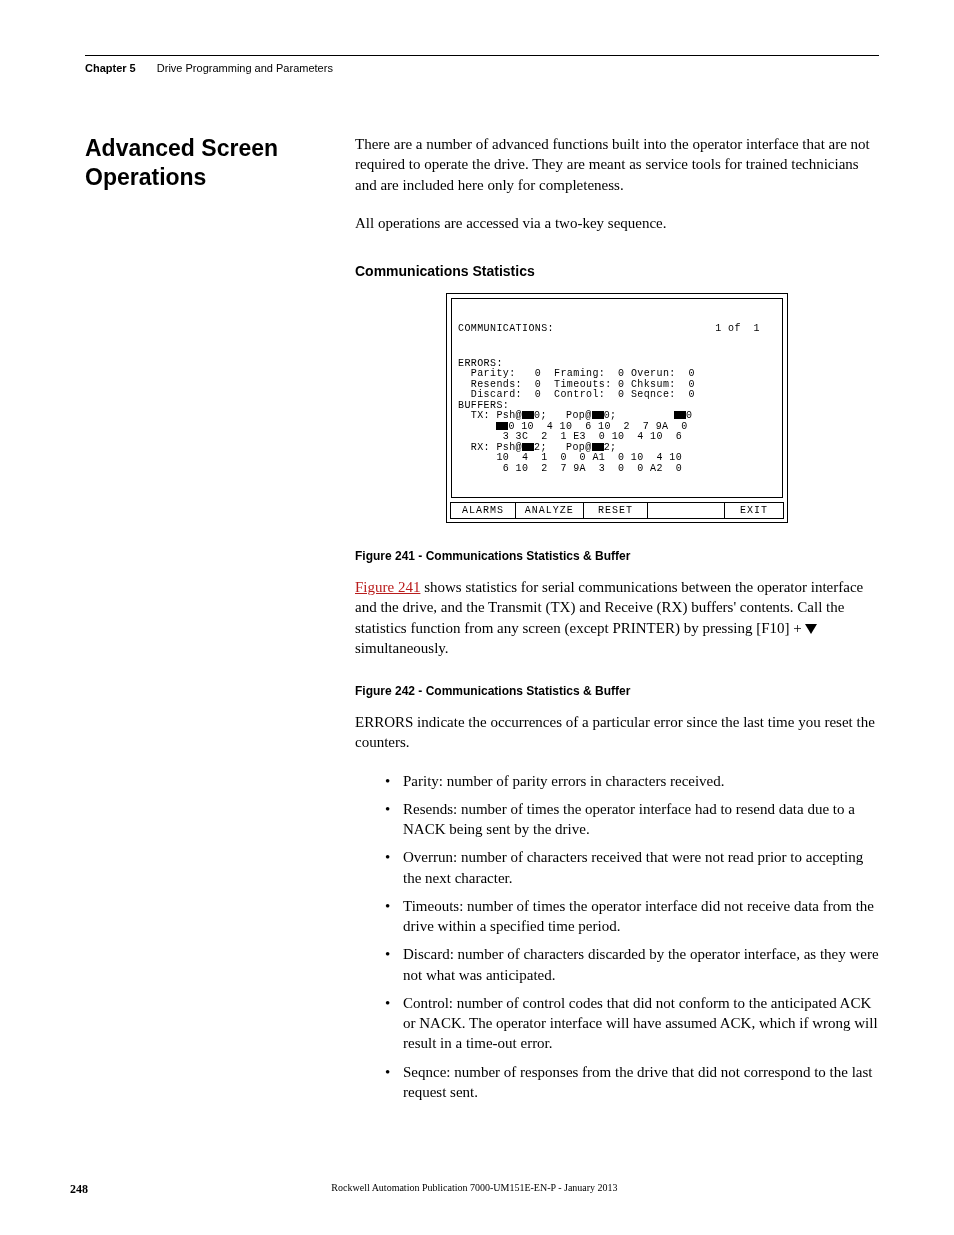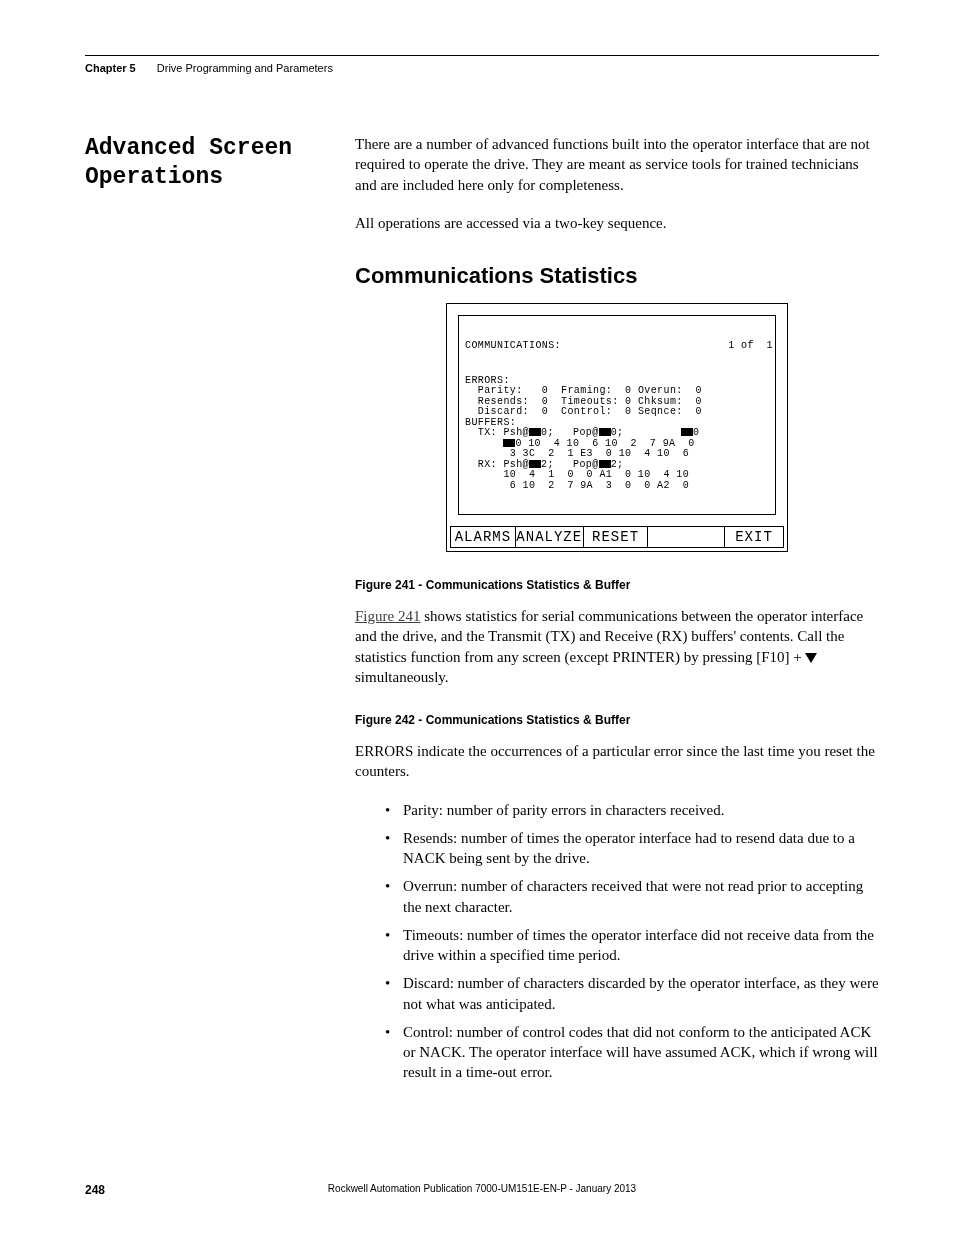--- a/index.html
+++ b/index.html
@@ -41,51 +41,51 @@
   }
   .left-col {
     width: 250px;
     flex: 0 0 250px;
     padding-right: 20px;
   }
   .right-col {
     flex: 1;
   }
   h1.section-title {
-    font-family: Liberation Mono, monospace;
+    font-family: Liberation Sans, sans-serif;
     font-weight: bold;
     font-size: 23px;
     margin: 0;
     line-height: 1.25;
   }
   .body-para {
     font-size: 15px;
     line-height: 1.35;
     margin: 0 0 18px 0;
   }
   h2.subhead {
     font-family: Arial, Helvetica, sans-serif;
     font-weight: bold;
-    font-size: 22px;
+    font-size: 14px;
     margin: 30px 0 14px 0;
   }
   .screen-wrap {
     display: flex;
     justify-content: center;
     margin: 6px 0 16px 0;
   }
   .comm-screen {
     border: 1.5px solid #000;
     width: 340px;
     background: #fff;
   }
   .comm-inner {
     border: 1px solid #000;
-    margin: 11px;
-    padding: 4px 2px 2px 6px;
+    margin: 4px;
+    padding: 4px 22px 2px 6px;
     font-family: "Courier New", monospace;
     font-size: 10px;
     line-height: 1.05;
     letter-spacing: 0.4px;
     white-space: pre;
   }
   .comm-title-row {
     display: flex;
     justify-content: space-between;
   }
@@ -99,38 +99,38 @@
     height: 8px;
     vertical-align: middle;
   }
   .comm-buttons {
     display: flex;
     margin: 0 3px 3px 3px;
   }
   .comm-btn {
     border: 1px solid #000;
     font-family: "Courier New", monospace;
-    font-size: 14px;
+    font-size: 10px;
     text-align: center;
     padding: 2px 0;
     letter-spacing: 1px;
   }
   .comm-btn.w1 { flex: 1.1; }
   .comm-btn.w2 { flex: 1.15; border-left: none; }
   .comm-btn.w3 { flex: 1.1; border-left: none; }
   .comm-btn.wgap { flex: 1.3; border-left: none; }
   .comm-btn.w5 { flex: 1; border-left: none; }
   .fig-caption {
     font-family: Arial, Helvetica, sans-serif;
     font-weight: bold;
     font-size: 12px;
     margin: 26px 0 14px 0;
   }
   .link {
-    color: #404040;
+    color: #b91c1c;
     text-decoration: underline;
   }
   .tri-down {
     display: inline-block;
     width: 0; height: 0;
     border-left: 6px solid transparent;
     border-right: 6px solid transparent;
     border-top: 10px solid #000;
     vertical-align: -1px;
   }
@@ -148,23 +148,23 @@
   }
   ul.bullets li::before {
     content: "•";
     position: absolute;
     left: 0;
     top: 0;
   }
   .footer {
     position: absolute;
     bottom: 32px;
-    left: 85px;
+    left: 70px;
     right: 75px;
-    font-family: Liberation Sans, sans-serif;
+    font-family: Liberation Serif, serif;
     font-size: 10px;
     display: flex;
     align-items: baseline;
   }
   .footer .pg {
     font-weight: bold;
     font-size: 12px;
     margin-right: auto;
   }
   .footer .pub {
@@ -236,20 +236,21 @@
 
       <p class="body-para">ERRORS indicate the occurrences of a particular error since the last time you reset the counters.</p>
 
       <ul class="bullets">
         <li>Parity: number of parity errors in characters received.</li>
         <li>Resends: number of times the operator interface had to resend data due to a NACK being sent by the drive.</li>
         <li>Overrun: number of characters received that were not read prior to accepting the next character.</li>
         <li>Timeouts: number of times the operator interface did not receive data from the drive within a specified time period.</li>
         <li>Discard: number of characters discarded by the operator interface, as they were not what was anticipated.</li>
         <li>Control: number of control codes that did not conform to the anticipated ACK or NACK. The operator interface will have assumed ACK, which if wrong will result in a time-out error.</li>
+        <li>Seqnce: number of responses from the drive that did not correspond to the last request sent.</li>
       </ul>
     </div>
   </div>
 
   <div class="footer">
     <span class="pg">248</span>
     <span class="pub">Rockwell Automation Publication 7000-UM151E-EN-P - January 2013</span>
   </div>
 </div>
 

